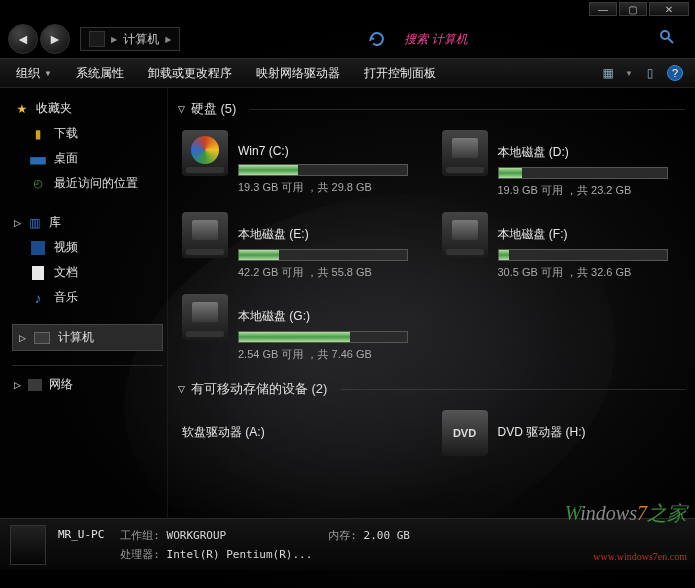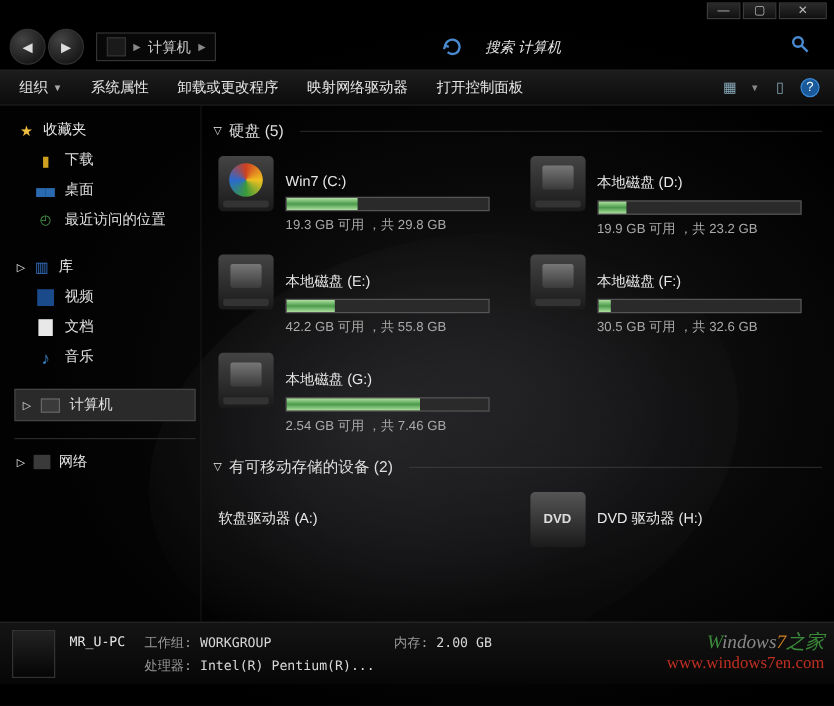--- a/index.html
+++ b/index.html
@@ -51,21 +51,21 @@
   padding:2px 8px; height:24px; border:1px solid #333; background:rgba(20,20,20,0.4);
   margin-left:4px;
 }
 .addr-icon { width:16px; height:16px; background:#1a1a1a; border:1px solid #333; }
 .recycle-icon {
   width:22px; height:22px; margin-left:auto; margin-right:0;
 }
 .recycle-icon svg { display:block; }
 .searchbox {
   display:flex; align-items:center; gap:4px; margin-left:10px;
-  color:#e5e5e5; font-style:italic; font-size:12px;
+  color:#ec4899; font-style:italic; font-size:12px;
 }
 .search-right { margin-left:auto; padding:4px 10px; }
 .help-right { color:#5ad; font-size:16px; padding-right:12px; }
 
 
 .toolbar {
   height:30px; display:flex; align-items:center; gap:0;
   padding:0 4px; border-top:1px solid #2a2a2a; border-bottom:1px solid #222;
   background: linear-gradient(#1c1c1c,#0c0c0c);
 }
@@ -159,24 +159,24 @@
 .status-icon {
   width:36px; height:40px; background:linear-gradient(#222,#050505);
   border:1px solid #333;
 }
 .status-text { display:grid; grid-template-columns:auto auto auto; gap:4px 16px; font-size:11px; color:#d8d8d8; font-family:SimSun,monospace; }
 .status-text .label { color:#999; }
 .watermark {
   position:absolute; right:8px; bottom:8px; text-align:right;
   font-family:"Times New Roman",serif; font-style:italic;
 }
-.wm1 { font-size:16px; }
+.wm1 { font-size:20px; }
 .wm1 .w { color:#3a8a3a; }
 .wm1 .seven { color:#d08020; }
-.wm2 { font-size:14px; color:#c03020; font-style:normal; }
+.wm2 { font-size:10px; color:#c03020; font-style:normal;margin-top:24px; }
 </style>
 </head>
 <body>
 
 <div class="bg-shape"></div>
 <div class="window">
 
   <div class="titlebar">
     <div class="tb-btn">—</div>
     <div class="tb-btn">▢</div>

